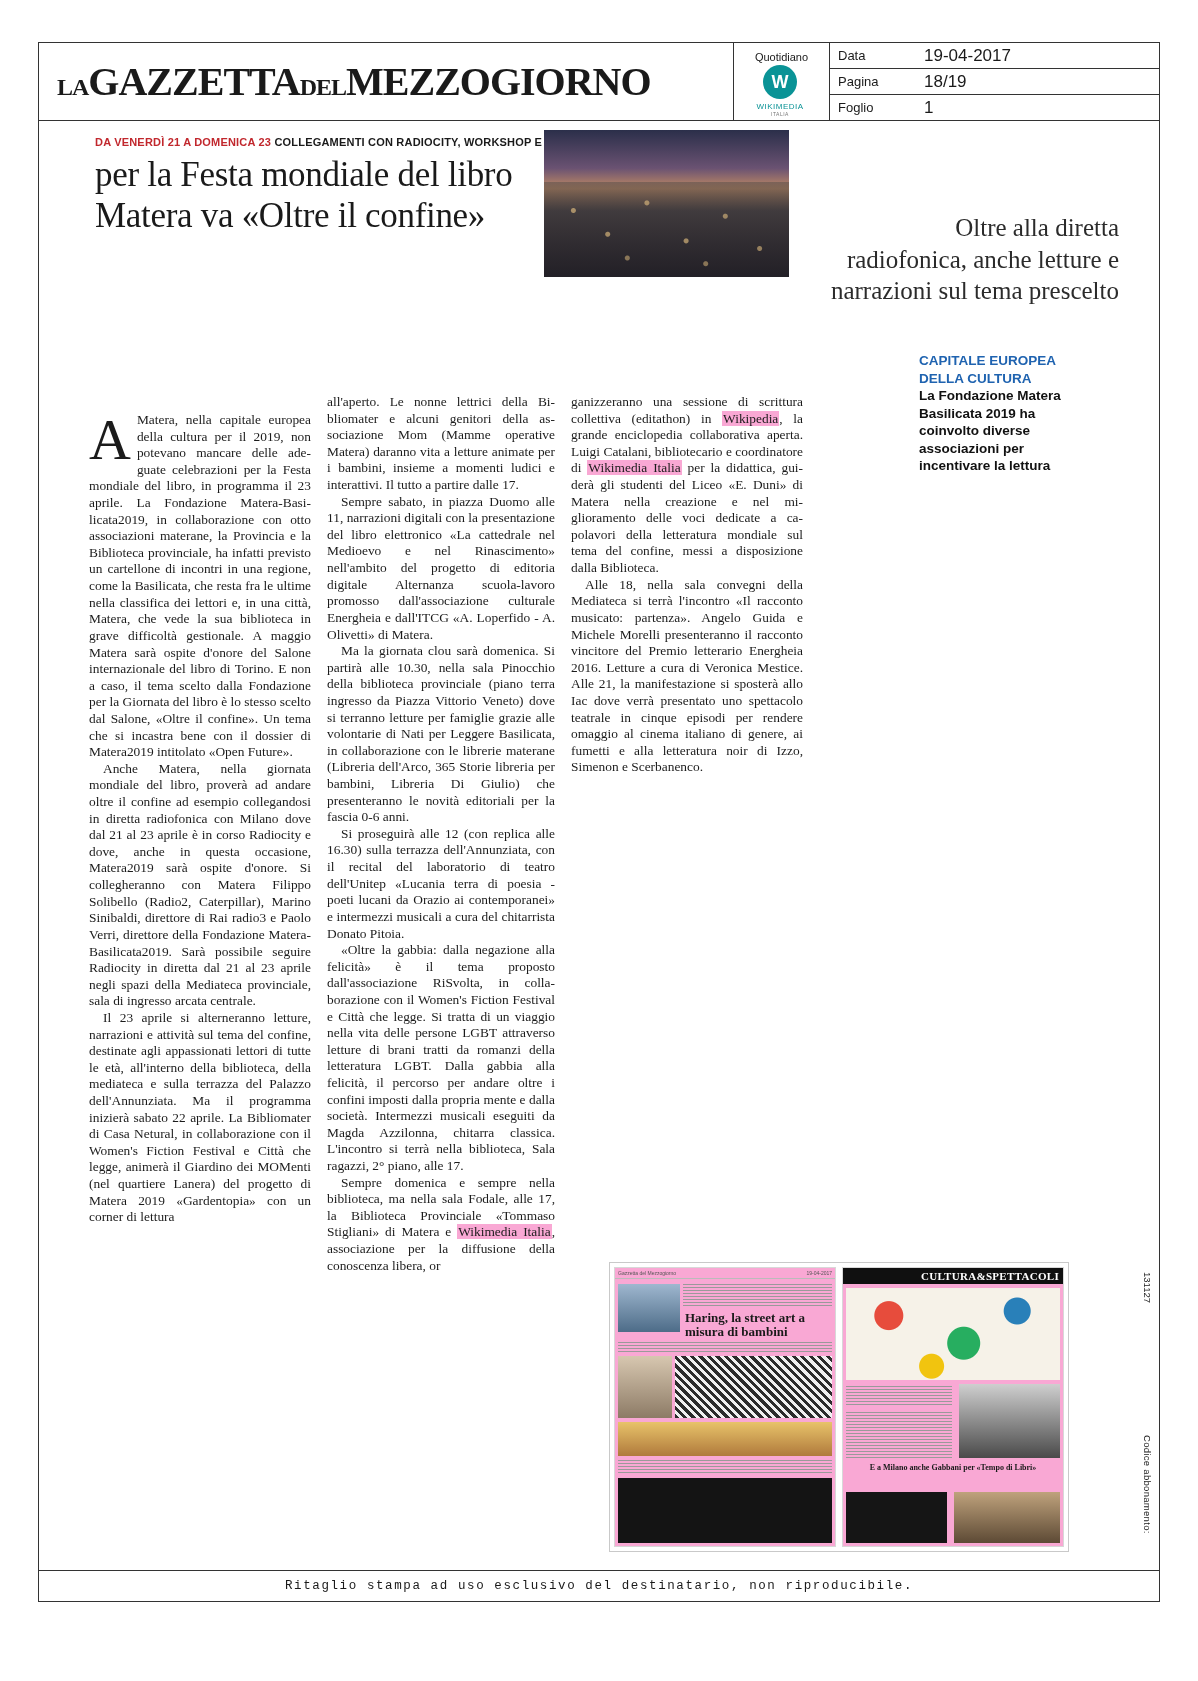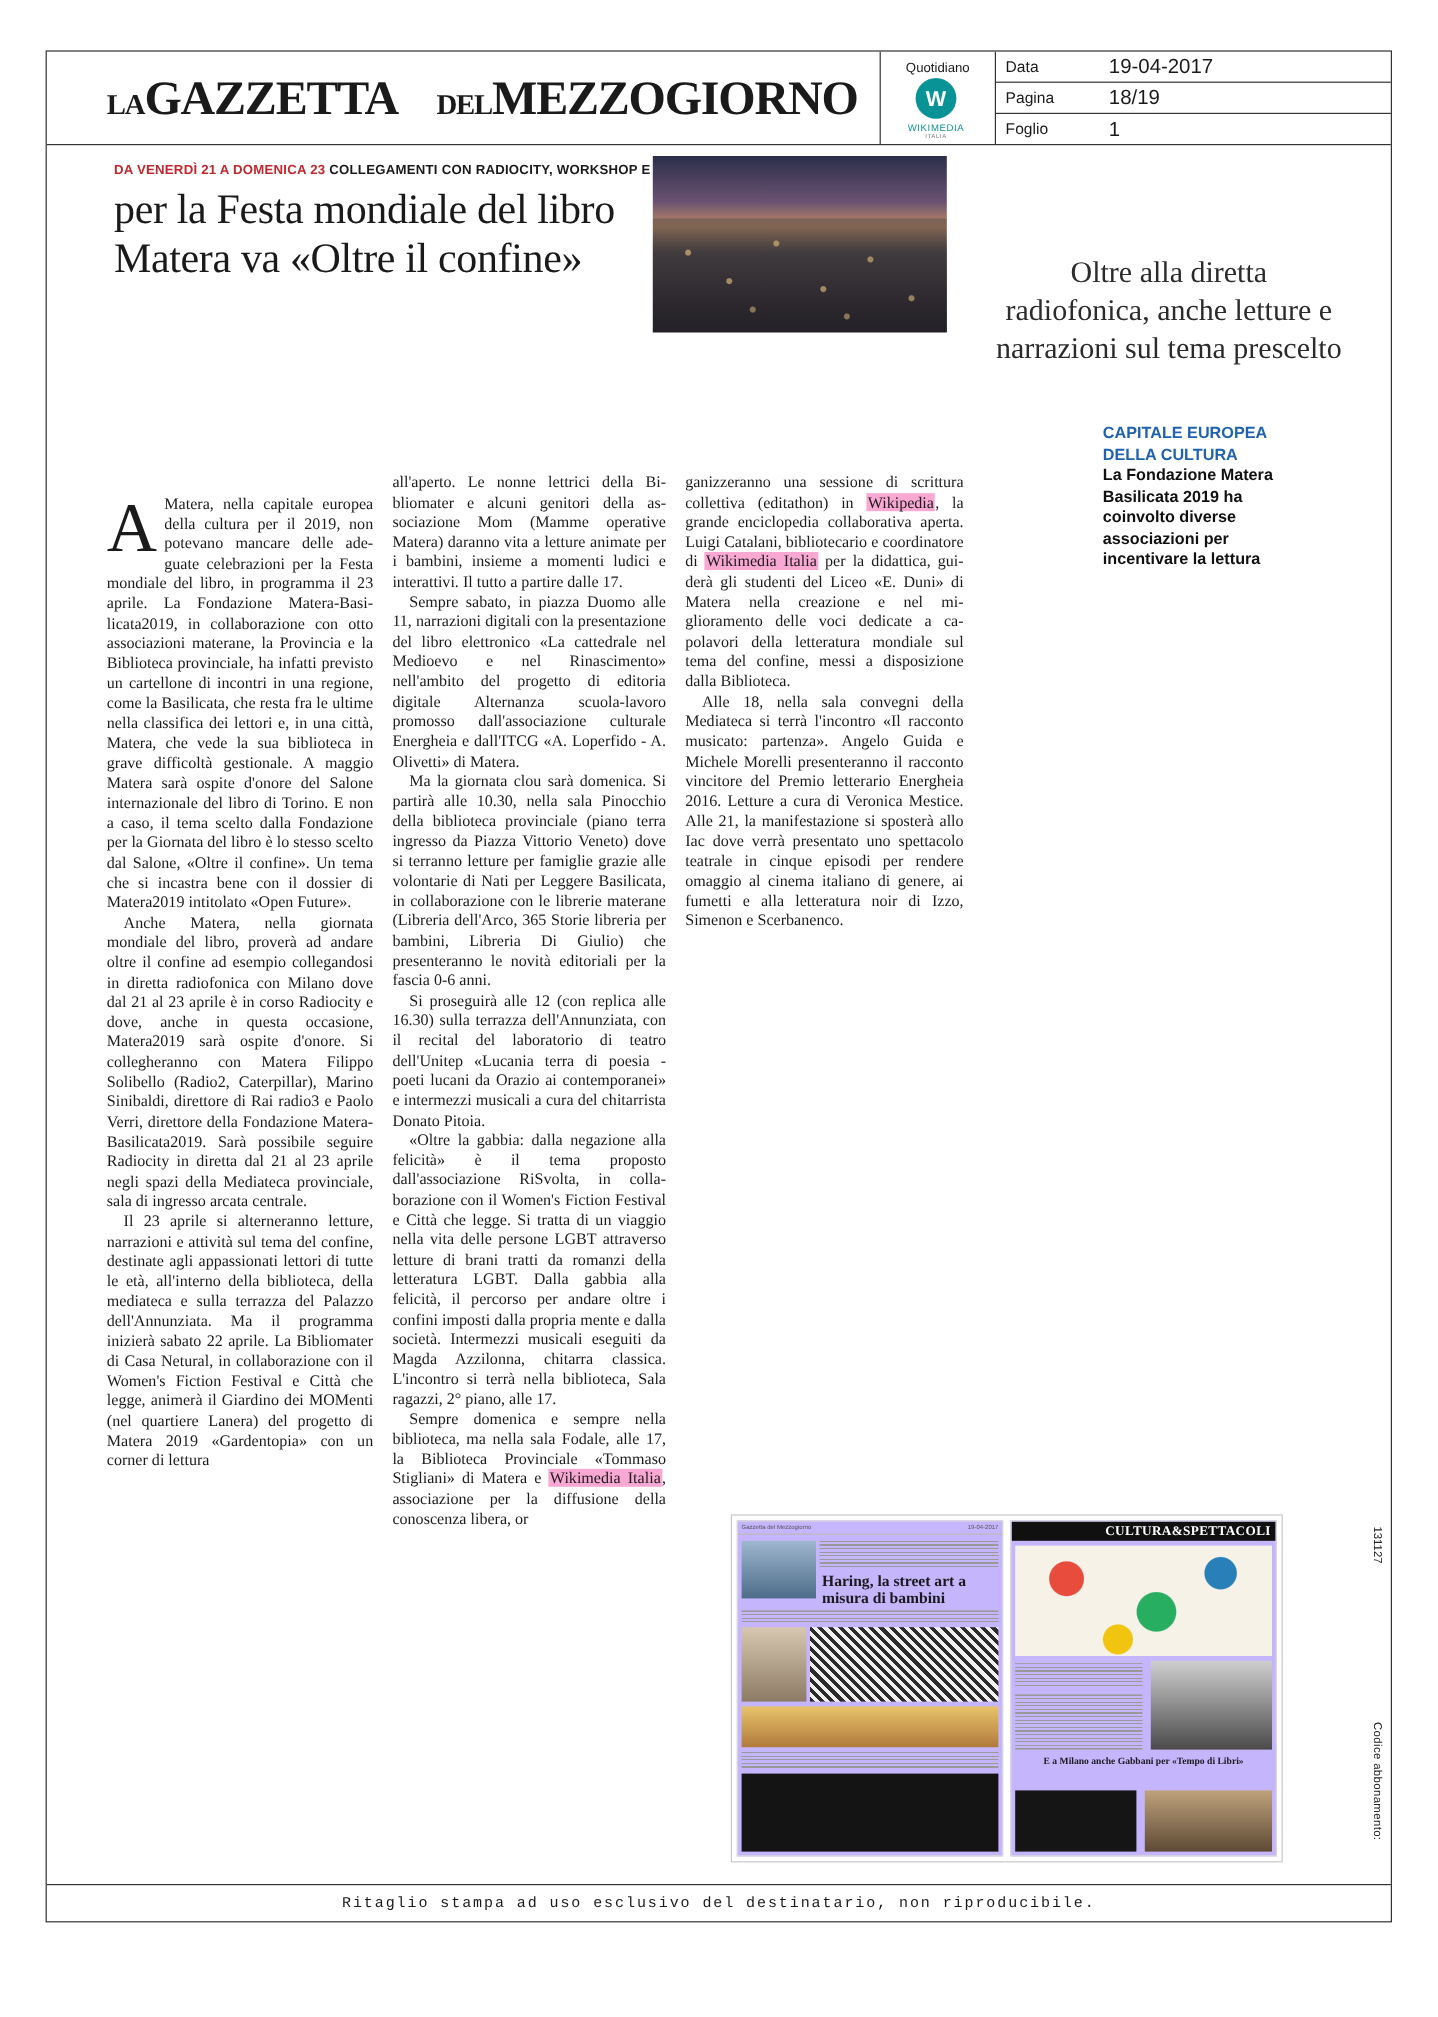--- a/index.html
+++ b/index.html
@@ -39,21 +39,21 @@
     align-items: center;
     padding-left: 18px;
   }
   .masthead-text {
     font-family: "Liberation Serif", serif;
     font-weight: bold;
     font-size: 36px;
     letter-spacing: -1px;
     white-space: nowrap;
   }
-  .masthead-text .small { font-size: 24px; margin-left: 32px; }
+  .masthead-text .small { font-size: 24px; }
   .masthead-text .big { font-size: 40px; }
 
   .hdr-quot {
     width: 96px;
     border-left: 1px solid #333;
     font-family: "Liberation Sans", sans-serif;
     font-size: 11px;
     text-align: center;
     padding-top: 8px;
     box-sizing: border-box;
@@ -218,21 +218,21 @@
 
   
   .rail-quote {
     position: absolute;
     left: 790px; top: 90px;
     width: 290px;
     font-family: "Liberation Serif", serif;
     font-size: 25px;
     line-height: 1.26;
     color: #2b2b2b;
-    text-align: center;
+    text-align: right;
   }
   .rail-block {
     position: absolute;
     left: 880px; top: 230px;
     width: 170px;
     font-family: "Liberation Sans", sans-serif;
     font-size: 13.5px;
     line-height: 1.3;
     font-weight: bold;
   }
@@ -249,21 +249,21 @@
     border: 1px solid #c9c9c9;
     padding: 4px;
     box-sizing: border-box;
     background: #fff;
   }
   .thumb {
     flex: 1 1 0;
     border: 1px solid #d8d8d8;
     position: relative;
     overflow: hidden;
-    background: #c4b5fd;
+    background: #f9a8d4;
     font-family: "Liberation Sans", sans-serif;
   }
   .th-head {
     font-size: 5px;
     border-bottom: 1px solid #bbb;
     padding: 2px 3px;
     display: flex;
     justify-content: space-between;
     color: #555;
   }

